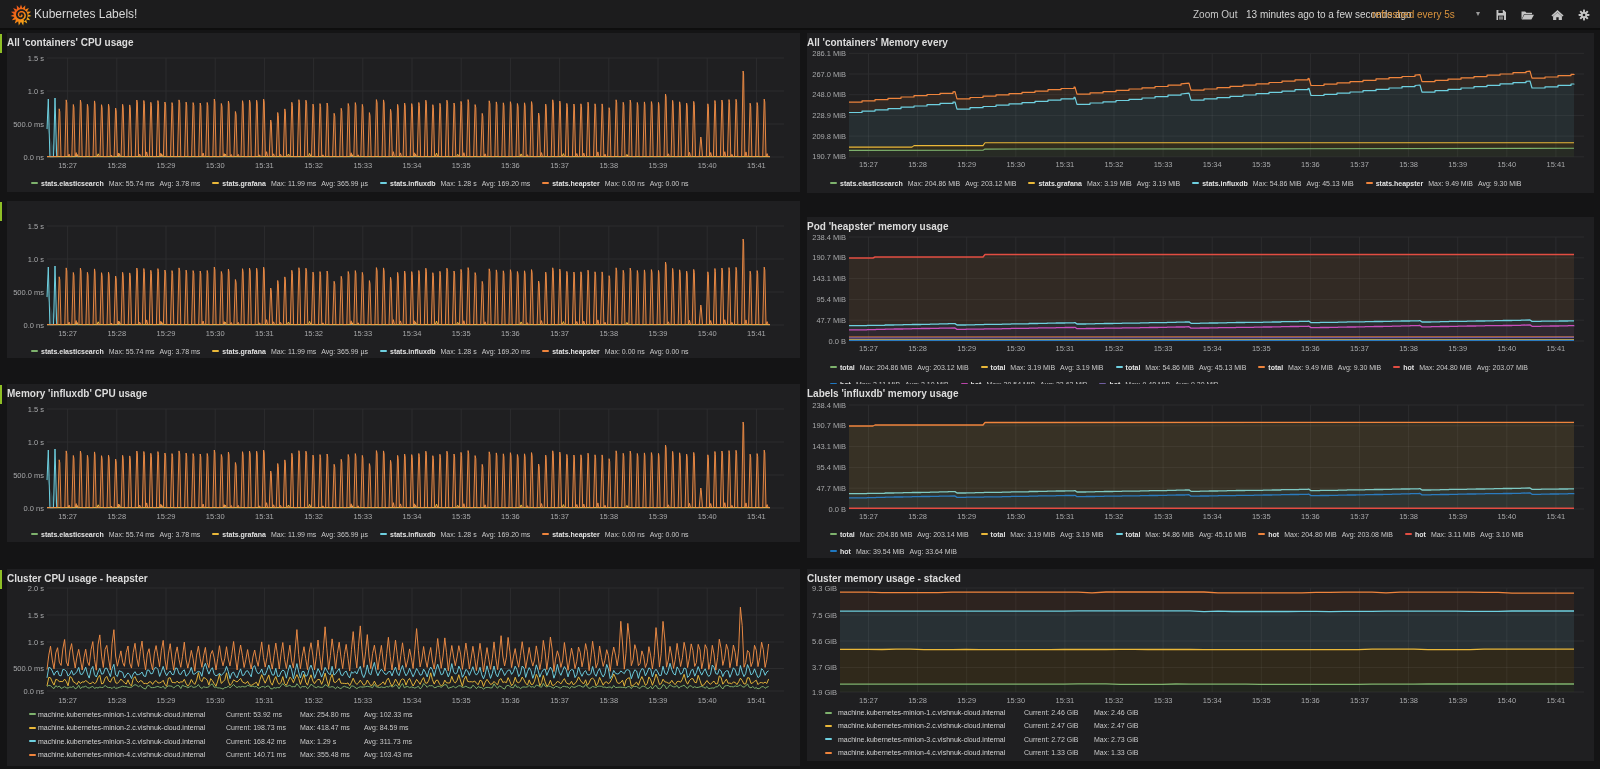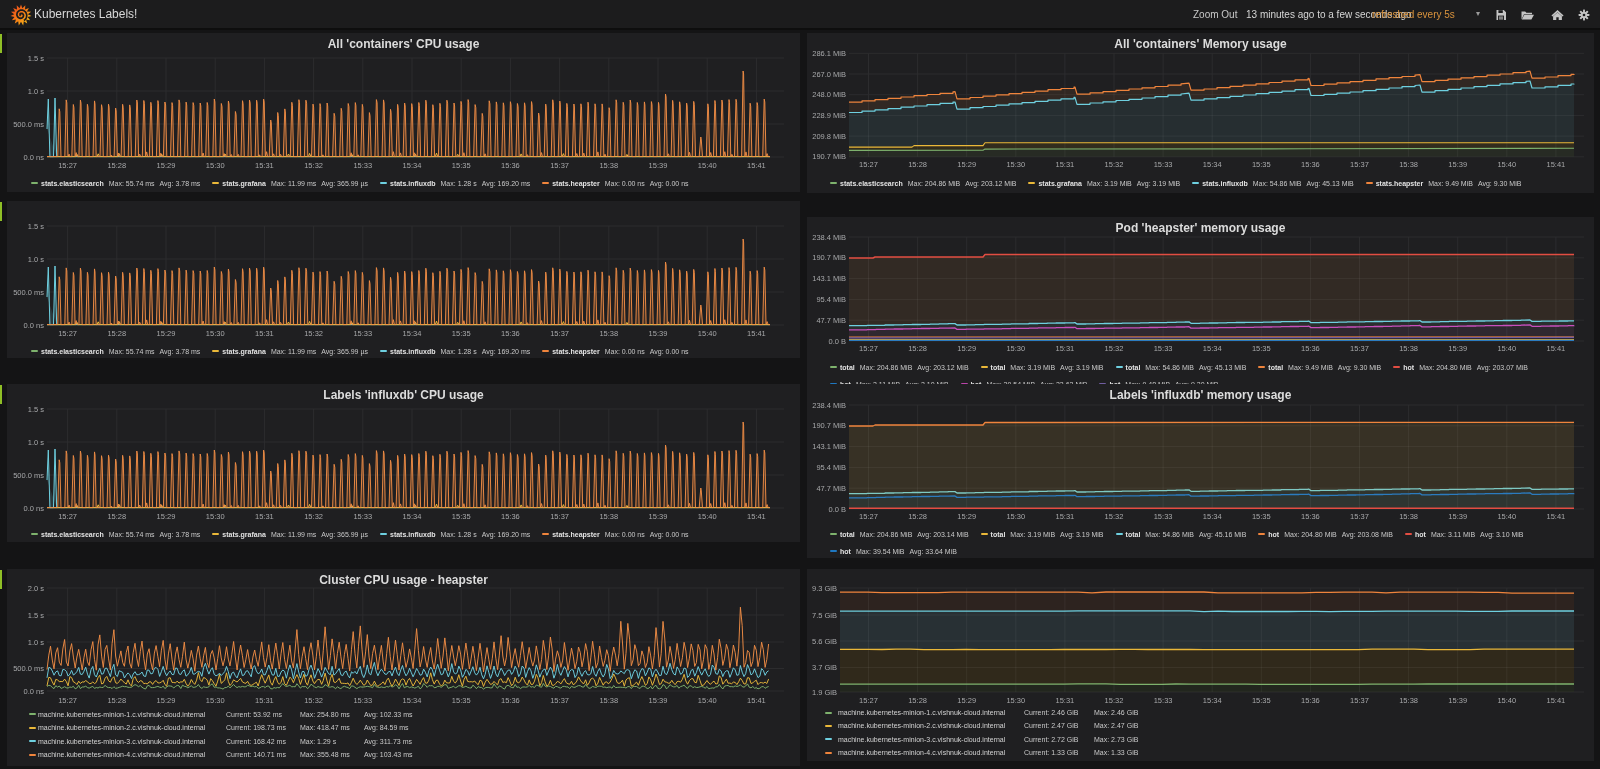--- a/index.html
+++ b/index.html
@@ -1,20 +1,20 @@
 <!DOCTYPE html>
 <html><head><meta charset="utf-8"><style>
 *{margin:0;padding:0;box-sizing:border-box}
 body{width:1600px;height:769px;background:#141415;font-family:"Liberation Sans",sans-serif;position:relative;overflow:hidden}
 .hdr{position:absolute;left:0;top:0;width:1600px;height:30px;background:#1c1c1d;border-bottom:2px solid #0e0e0e}
 .htitle{position:absolute;left:34px;top:7px;font-size:12px;color:#d8d8d8}
 .hr{position:absolute;top:9px;font-size:10px;color:#c8c8c8;white-space:nowrap}
 .hic{position:absolute;top:9px}
 .p{position:absolute;background:#1f1f21}
-.t{position:absolute;left:0;top:4px;width:100%;text-align:center;font-size:12px;font-weight:bold;color:#dcdcdc}
+.t{position:absolute;left:0;top:4px;width:100%;text-align:left;font-size:10px;font-weight:bold;color:#dcdcdc}
 .cv{position:absolute;left:0;top:0}
 .ax{font-size:7.5px;fill:#a7a8aa;font-family:"Liberation Sans",sans-serif}
 .lg{position:absolute;white-space:nowrap;font-size:7px;color:#c9c9c9;line-height:9px}
 .li{margin-right:7px}
 .li i{display:inline-block;width:7px;height:2px;border-radius:1px;vertical-align:2px;margin-right:3px}
 .li b{color:#e3e3e3;margin-right:5px;font-weight:bold}
 .lv{margin-right:5px}
 .di{position:absolute;width:7px;height:2px;border-radius:1px;top:3.5px}
 .ab{position:absolute}
 .lg b{color:#e3e3e3;font-weight:bold}
@@ -168,21 +168,21 @@
       <polyline points="40.0,123.6 763.0,123.6" fill="none" stroke="#6ED0E0" stroke-width="1" stroke-opacity="1.0" stroke-linejoin="round"></polyline>
       <polyline points="40.0,123.6 68.8,123.6 70.0,121.4 71.2,123.6 90.0,123.6 91.2,120.8 92.4,123.6 111.1,123.6 112.3,120.7 113.5,123.6 153.4,123.6 154.6,121.1 155.8,123.6 216.9,123.6 218.1,121.0 219.3,123.6 280.3,123.6 281.5,121.0 282.7,123.6 301.4,123.6 302.6,120.4 303.8,123.6 343.7,123.6 344.9,121.5 346.1,123.6 407.2,123.6 408.4,121.1 409.6,123.6 428.3,123.6 429.5,120.1 430.7,123.6 449.5,123.6 450.7,121.3 451.9,123.6 512.9,123.6 514.1,120.9 515.3,123.6 555.2,123.6 556.4,120.6 557.6,123.6 618.7,123.6 619.9,121.4 621.1,123.6 763.0,123.6" fill="none" stroke="#EAB839" stroke-width="1" stroke-opacity="1.0" stroke-linejoin="round"></polyline>
       <polygon points="40.0,96.0 41.3,66.0 42.9,123.6 46.5,123.6 48.0,65.0 49.7,123.6" fill="#6ED0E0" fill-opacity="0.15"></polygon>
       <polyline points="40.0,96.0 41.3,66.0 42.9,123.6 46.5,123.6 48.0,65.0 49.7,123.6" fill="none" stroke="#6ED0E0" stroke-width="1" stroke-opacity="1.0" stroke-linejoin="round"></polyline>
       <polygon points="40.0,123.6 50.7,123.6 52.2,75.8 52.8,78.8 54.0,123.6 57.8,123.6 59.2,66.9 59.8,69.9 61.0,123.6 62.1,121.1 63.1,123.6 64.8,123.6 66.3,71.5 66.9,74.5 68.1,123.6 69.2,119.6 70.2,123.6 71.9,123.6 73.4,67.1 74.0,70.1 75.2,123.6 78.9,123.6 80.4,71.3 81.0,74.3 82.2,123.6 86.0,123.6 87.5,67.9 88.0,70.9 89.2,123.6 93.0,123.6 94.5,71.7 95.1,74.7 96.3,123.6 100.0,123.6 101.5,71.2 102.1,74.2 103.3,123.6 104.4,122.1 105.4,123.6 107.1,123.6 108.6,75.0 109.2,78.0 110.4,123.6 111.5,120.0 112.5,123.6 114.1,123.6 115.6,71.3 116.2,74.3 117.4,123.6 121.2,123.6 122.7,71.9 123.3,74.9 124.5,123.6 128.2,123.6 129.8,67.0 130.4,70.0 131.6,123.6 132.7,121.2 133.7,123.6 135.3,123.6 136.8,67.5 137.4,70.5 138.6,123.6 139.7,118.9 140.7,123.6 142.3,123.6 143.8,69.3 144.4,72.3 145.6,123.6 149.4,123.6 150.9,67.6 151.5,70.6 152.7,123.6 153.8,120.2 154.8,123.6 156.4,123.6 157.9,69.0 158.6,72.0 159.8,123.6 163.5,123.6 165.0,69.6 165.6,72.6 166.8,123.6 170.5,123.6 172.0,66.9 172.7,69.9 173.8,123.6 177.6,123.6 179.1,69.1 179.7,72.1 180.9,123.6 184.6,123.6 186.1,69.6 186.8,72.6 187.9,123.6 191.7,123.6 193.2,70.0 193.8,73.0 195.0,123.6 196.1,120.0 197.1,123.6 198.7,123.6 200.2,69.5 200.8,72.5 202.0,123.6 205.8,123.6 207.3,66.0 207.9,69.0 209.1,123.6 212.8,123.6 214.3,70.5 215.0,73.5 216.2,123.6 217.2,120.6 218.2,123.6 219.9,123.6 221.4,68.0 222.0,71.0 223.2,123.6 224.3,121.5 225.3,123.6 226.9,123.6 228.4,78.5 229.1,81.5 230.2,123.6 231.3,121.4 232.3,123.6 234.0,123.6 235.5,67.7 236.1,70.7 237.3,123.6 241.0,123.6 242.5,67.1 243.2,70.1 244.3,123.6 248.1,123.6 249.6,67.2 250.2,70.2 251.4,123.6 252.5,121.8 253.5,123.6 255.1,123.6 256.6,66.1 257.2,69.1 258.4,123.6 259.6,118.7 260.6,123.6 262.2,123.6 263.7,87.0 264.3,90.0 265.5,123.6 266.6,120.8 267.6,123.6 269.2,123.6 270.7,79.5 271.3,82.5 272.5,123.6 273.6,121.4 274.6,123.6 276.3,123.6 277.8,75.9 278.4,78.9 279.6,123.6 283.3,123.6 284.8,69.3 285.4,72.3 286.6,123.6 290.4,123.6 291.9,66.7 292.5,69.7 293.7,123.6 297.4,123.6 298.9,67.2 299.6,70.2 300.8,123.6 304.5,123.6 306.0,71.1 306.6,74.1 307.8,123.6 311.5,123.6 313.0,70.6 313.6,73.6 314.8,123.6 315.9,121.8 316.9,123.6 318.6,123.6 320.1,70.0 320.7,73.0 321.9,123.6 325.6,123.6 327.1,80.3 327.8,83.3 328.9,123.6 332.7,123.6 334.2,75.3 334.8,78.3 336.0,123.6 339.8,123.6 341.2,70.5 341.9,73.5 343.1,123.6 344.2,119.8 345.2,123.6 346.8,123.6 348.3,69.6 348.9,72.6 350.1,123.6 351.2,121.8 352.2,123.6 353.8,123.6 355.3,71.4 355.9,74.4 357.1,123.6 360.9,123.6 362.4,79.6 363.0,82.6 364.2,123.6 367.9,123.6 369.4,66.6 370.1,69.6 371.2,123.6 375.0,123.6 376.5,66.9 377.1,69.9 378.3,123.6 382.0,123.6 383.5,76.3 384.1,79.3 385.3,123.6 386.4,118.7 387.4,123.6 389.1,123.6 390.6,71.4 391.2,74.4 392.4,123.6 393.5,119.9 394.5,123.6 396.1,123.6 397.6,70.0 398.2,73.0 399.4,123.6 403.2,123.6 404.7,70.6 405.3,73.6 406.5,123.6 407.6,119.8 408.6,123.6 410.2,123.6 411.8,69.5 412.4,72.5 413.6,123.6 417.3,123.6 418.8,67.2 419.4,70.2 420.6,123.6 424.3,123.6 425.8,71.7 426.4,74.7 427.6,123.6 431.4,123.6 432.9,70.3 433.5,73.3 434.7,123.6 438.4,123.6 439.9,67.2 440.6,70.2 441.8,123.6 445.5,123.6 447.0,70.0 447.6,73.0 448.8,123.6 452.5,123.6 454.0,68.4 454.6,71.4 455.8,123.6 456.9,119.7 457.9,123.6 459.6,123.6 461.1,66.6 461.7,69.6 462.9,123.6 466.6,123.6 468.1,71.6 468.8,74.6 469.9,123.6 473.7,123.6 475.2,80.4 475.8,83.4 477.0,123.6 478.1,120.8 479.1,123.6 480.8,123.6 482.2,67.8 482.9,70.8 484.1,123.6 487.8,123.6 489.3,68.9 489.9,71.9 491.1,123.6 494.8,123.6 496.3,69.8 496.9,72.8 498.1,123.6 501.9,123.6 503.4,68.7 504.0,71.7 505.2,123.6 508.9,123.6 510.4,70.5 511.1,73.5 512.2,123.6 516.0,123.6 517.5,69.8 518.1,72.8 519.3,123.6 520.4,121.7 521.4,123.6 523.0,123.6 524.5,68.6 525.1,71.6 526.3,123.6 530.1,123.6 531.6,80.0 532.2,83.0 533.4,123.6 534.5,119.6 535.5,123.6 537.2,123.6 538.7,71.1 539.2,74.1 540.5,123.6 544.2,123.6 545.7,66.8 546.3,69.8 547.5,123.6 551.2,123.6 552.8,68.1 553.3,71.1 554.5,123.6 558.3,123.6 559.8,70.4 560.4,73.4 561.6,123.6 565.4,123.6 566.9,71.0 567.4,74.0 568.6,123.6 569.8,120.5 570.8,123.6 572.4,123.6 573.9,70.8 574.5,73.8 575.7,123.6 576.8,120.1 577.8,123.6 579.5,123.6 581.0,69.2 581.5,72.2 582.8,123.6 586.5,123.6 588.0,70.8 588.6,73.8 589.8,123.6 590.9,118.9 591.9,123.6 593.6,123.6 595.1,70.9 595.6,73.9 596.9,123.6 598.0,121.2 599.0,123.6 600.6,123.6 602.1,74.7 602.7,77.7 603.9,123.6 607.6,123.6 609.1,66.8 609.7,69.8 610.9,123.6 614.7,123.6 616.2,69.3 616.8,72.3 618.0,123.6 621.8,123.6 623.2,67.1 623.8,70.1 625.0,123.6 628.8,123.6 630.3,69.5 630.9,72.5 632.1,123.6 635.9,123.6 637.4,68.9 637.9,71.9 639.1,123.6 642.9,123.6 644.4,68.6 645.0,71.6 646.2,123.6 650.0,123.6 651.5,69.4 652.0,72.4 653.2,123.6 657.0,123.6 658.5,61.0 659.1,64.0 660.3,123.6 661.4,120.8 662.4,123.6 664.1,123.6 665.6,67.4 666.1,70.4 667.4,123.6 671.1,123.6 672.6,68.8 673.2,71.8 674.4,123.6 678.1,123.6 679.6,70.1 680.2,73.1 681.4,123.6 682.5,119.3 683.5,123.6 685.2,123.6 686.7,68.4 687.3,71.4 688.5,123.6 692.2,123.6 693.8,104.0 694.3,107.0 695.5,123.6 699.3,123.6 700.8,70.8 701.4,73.8 702.6,123.6 703.7,119.5 704.7,123.6 706.4,123.6 707.9,67.5 708.4,70.5 709.6,123.6 713.4,123.6 714.9,67.0 715.5,70.0 716.7,123.6 717.8,118.7 718.8,123.6 720.5,123.6 722.0,66.6 722.5,69.6 723.8,123.6 724.9,121.3 725.9,123.6 727.5,123.6 729.0,66.3 729.6,69.3 730.8,123.6 734.6,123.6 736.1,38.0 736.6,41.0 737.9,123.6 739.0,118.9 740.0,123.6 741.6,123.6 743.1,70.2 743.7,73.2 744.9,123.6 748.6,123.6 750.1,69.6 750.7,72.6 751.9,123.6 755.7,123.6 757.2,66.1 757.8,69.1 759.0,123.6 760.1,120.6 761.1,123.6 763.0,123.6" fill="#EF843C" fill-opacity="0.16"></polygon>
       <polyline points="40.0,123.6 50.7,123.6 52.2,75.8 52.8,78.8 54.0,123.6 57.8,123.6 59.2,66.9 59.8,69.9 61.0,123.6 62.1,121.1 63.1,123.6 64.8,123.6 66.3,71.5 66.9,74.5 68.1,123.6 69.2,119.6 70.2,123.6 71.9,123.6 73.4,67.1 74.0,70.1 75.2,123.6 78.9,123.6 80.4,71.3 81.0,74.3 82.2,123.6 86.0,123.6 87.5,67.9 88.0,70.9 89.2,123.6 93.0,123.6 94.5,71.7 95.1,74.7 96.3,123.6 100.0,123.6 101.5,71.2 102.1,74.2 103.3,123.6 104.4,122.1 105.4,123.6 107.1,123.6 108.6,75.0 109.2,78.0 110.4,123.6 111.5,120.0 112.5,123.6 114.1,123.6 115.6,71.3 116.2,74.3 117.4,123.6 121.2,123.6 122.7,71.9 123.3,74.9 124.5,123.6 128.2,123.6 129.8,67.0 130.4,70.0 131.6,123.6 132.7,121.2 133.7,123.6 135.3,123.6 136.8,67.5 137.4,70.5 138.6,123.6 139.7,118.9 140.7,123.6 142.3,123.6 143.8,69.3 144.4,72.3 145.6,123.6 149.4,123.6 150.9,67.6 151.5,70.6 152.7,123.6 153.8,120.2 154.8,123.6 156.4,123.6 157.9,69.0 158.6,72.0 159.8,123.6 163.5,123.6 165.0,69.6 165.6,72.6 166.8,123.6 170.5,123.6 172.0,66.9 172.7,69.9 173.8,123.6 177.6,123.6 179.1,69.1 179.7,72.1 180.9,123.6 184.6,123.6 186.1,69.6 186.8,72.6 187.9,123.6 191.7,123.6 193.2,70.0 193.8,73.0 195.0,123.6 196.1,120.0 197.1,123.6 198.7,123.6 200.2,69.5 200.8,72.5 202.0,123.6 205.8,123.6 207.3,66.0 207.9,69.0 209.1,123.6 212.8,123.6 214.3,70.5 215.0,73.5 216.2,123.6 217.2,120.6 218.2,123.6 219.9,123.6 221.4,68.0 222.0,71.0 223.2,123.6 224.3,121.5 225.3,123.6 226.9,123.6 228.4,78.5 229.1,81.5 230.2,123.6 231.3,121.4 232.3,123.6 234.0,123.6 235.5,67.7 236.1,70.7 237.3,123.6 241.0,123.6 242.5,67.1 243.2,70.1 244.3,123.6 248.1,123.6 249.6,67.2 250.2,70.2 251.4,123.6 252.5,121.8 253.5,123.6 255.1,123.6 256.6,66.1 257.2,69.1 258.4,123.6 259.6,118.7 260.6,123.6 262.2,123.6 263.7,87.0 264.3,90.0 265.5,123.6 266.6,120.8 267.6,123.6 269.2,123.6 270.7,79.5 271.3,82.5 272.5,123.6 273.6,121.4 274.6,123.6 276.3,123.6 277.8,75.9 278.4,78.9 279.6,123.6 283.3,123.6 284.8,69.3 285.4,72.3 286.6,123.6 290.4,123.6 291.9,66.7 292.5,69.7 293.7,123.6 297.4,123.6 298.9,67.2 299.6,70.2 300.8,123.6 304.5,123.6 306.0,71.1 306.6,74.1 307.8,123.6 311.5,123.6 313.0,70.6 313.6,73.6 314.8,123.6 315.9,121.8 316.9,123.6 318.6,123.6 320.1,70.0 320.7,73.0 321.9,123.6 325.6,123.6 327.1,80.3 327.8,83.3 328.9,123.6 332.7,123.6 334.2,75.3 334.8,78.3 336.0,123.6 339.8,123.6 341.2,70.5 341.9,73.5 343.1,123.6 344.2,119.8 345.2,123.6 346.8,123.6 348.3,69.6 348.9,72.6 350.1,123.6 351.2,121.8 352.2,123.6 353.8,123.6 355.3,71.4 355.9,74.4 357.1,123.6 360.9,123.6 362.4,79.6 363.0,82.6 364.2,123.6 367.9,123.6 369.4,66.6 370.1,69.6 371.2,123.6 375.0,123.6 376.5,66.9 377.1,69.9 378.3,123.6 382.0,123.6 383.5,76.3 384.1,79.3 385.3,123.6 386.4,118.7 387.4,123.6 389.1,123.6 390.6,71.4 391.2,74.4 392.4,123.6 393.5,119.9 394.5,123.6 396.1,123.6 397.6,70.0 398.2,73.0 399.4,123.6 403.2,123.6 404.7,70.6 405.3,73.6 406.5,123.6 407.6,119.8 408.6,123.6 410.2,123.6 411.8,69.5 412.4,72.5 413.6,123.6 417.3,123.6 418.8,67.2 419.4,70.2 420.6,123.6 424.3,123.6 425.8,71.7 426.4,74.7 427.6,123.6 431.4,123.6 432.9,70.3 433.5,73.3 434.7,123.6 438.4,123.6 439.9,67.2 440.6,70.2 441.8,123.6 445.5,123.6 447.0,70.0 447.6,73.0 448.8,123.6 452.5,123.6 454.0,68.4 454.6,71.4 455.8,123.6 456.9,119.7 457.9,123.6 459.6,123.6 461.1,66.6 461.7,69.6 462.9,123.6 466.6,123.6 468.1,71.6 468.8,74.6 469.9,123.6 473.7,123.6 475.2,80.4 475.8,83.4 477.0,123.6 478.1,120.8 479.1,123.6 480.8,123.6 482.2,67.8 482.9,70.8 484.1,123.6 487.8,123.6 489.3,68.9 489.9,71.9 491.1,123.6 494.8,123.6 496.3,69.8 496.9,72.8 498.1,123.6 501.9,123.6 503.4,68.7 504.0,71.7 505.2,123.6 508.9,123.6 510.4,70.5 511.1,73.5 512.2,123.6 516.0,123.6 517.5,69.8 518.1,72.8 519.3,123.6 520.4,121.7 521.4,123.6 523.0,123.6 524.5,68.6 525.1,71.6 526.3,123.6 530.1,123.6 531.6,80.0 532.2,83.0 533.4,123.6 534.5,119.6 535.5,123.6 537.2,123.6 538.7,71.1 539.2,74.1 540.5,123.6 544.2,123.6 545.7,66.8 546.3,69.8 547.5,123.6 551.2,123.6 552.8,68.1 553.3,71.1 554.5,123.6 558.3,123.6 559.8,70.4 560.4,73.4 561.6,123.6 565.4,123.6 566.9,71.0 567.4,74.0 568.6,123.6 569.8,120.5 570.8,123.6 572.4,123.6 573.9,70.8 574.5,73.8 575.7,123.6 576.8,120.1 577.8,123.6 579.5,123.6 581.0,69.2 581.5,72.2 582.8,123.6 586.5,123.6 588.0,70.8 588.6,73.8 589.8,123.6 590.9,118.9 591.9,123.6 593.6,123.6 595.1,70.9 595.6,73.9 596.9,123.6 598.0,121.2 599.0,123.6 600.6,123.6 602.1,74.7 602.7,77.7 603.9,123.6 607.6,123.6 609.1,66.8 609.7,69.8 610.9,123.6 614.7,123.6 616.2,69.3 616.8,72.3 618.0,123.6 621.8,123.6 623.2,67.1 623.8,70.1 625.0,123.6 628.8,123.6 630.3,69.5 630.9,72.5 632.1,123.6 635.9,123.6 637.4,68.9 637.9,71.9 639.1,123.6 642.9,123.6 644.4,68.6 645.0,71.6 646.2,123.6 650.0,123.6 651.5,69.4 652.0,72.4 653.2,123.6 657.0,123.6 658.5,61.0 659.1,64.0 660.3,123.6 661.4,120.8 662.4,123.6 664.1,123.6 665.6,67.4 666.1,70.4 667.4,123.6 671.1,123.6 672.6,68.8 673.2,71.8 674.4,123.6 678.1,123.6 679.6,70.1 680.2,73.1 681.4,123.6 682.5,119.3 683.5,123.6 685.2,123.6 686.7,68.4 687.3,71.4 688.5,123.6 692.2,123.6 693.8,104.0 694.3,107.0 695.5,123.6 699.3,123.6 700.8,70.8 701.4,73.8 702.6,123.6 703.7,119.5 704.7,123.6 706.4,123.6 707.9,67.5 708.4,70.5 709.6,123.6 713.4,123.6 714.9,67.0 715.5,70.0 716.7,123.6 717.8,118.7 718.8,123.6 720.5,123.6 722.0,66.6 722.5,69.6 723.8,123.6 724.9,121.3 725.9,123.6 727.5,123.6 729.0,66.3 729.6,69.3 730.8,123.6 734.6,123.6 736.1,38.0 736.6,41.0 737.9,123.6 739.0,118.9 740.0,123.6 741.6,123.6 743.1,70.2 743.7,73.2 744.9,123.6 748.6,123.6 750.1,69.6 750.7,72.6 751.9,123.6 755.7,123.6 757.2,66.1 757.8,69.1 759.0,123.6 760.1,120.6 761.1,123.6 763.0,123.6" fill="none" stroke="#EF8C44" stroke-width="0.95" stroke-opacity="1.0" stroke-linejoin="round"></polyline>
     </svg>
 <div class="lg" style="left:24px;top:146px"><span class="li"><i style="background:#7EB26D"></i><b>stats.elasticsearch</b><span class="lv">Max: 55.74 ms</span><span class="lv">Avg: 3.78 ms</span></span><span class="li"><i style="background:#EAB839"></i><b>stats.grafana</b><span class="lv">Max: 11.99 ms</span><span class="lv">Avg: 365.99 µs</span></span><span class="li"><i style="background:#6ED0E0"></i><b>stats.influxdb</b><span class="lv">Max: 1.28 s</span><span class="lv">Avg: 169.20 ms</span></span><span class="li"><i style="background:#EF843C"></i><b>stats.heapster</b><span class="lv">Max: 0.00 ns</span><span class="lv">Avg: 0.00 ns</span></span></div>
   </div>
 <div class="p" style="left:7px;top:384px;width:793px;height:158px">
-<div class="t">Labels 'influxdb' CPU usage</div>
+<div class="t">Memory 'influxdb' CPU usage</div>
 <svg class="cv" width="793" height="158" viewBox="0 0 793 158">
       <line x1="60.6" y1="25.0" x2="60.6" y2="124.0" stroke="#2c2c2e" stroke-width="1"></line>
       <line x1="109.8" y1="25.0" x2="109.8" y2="124.0" stroke="#2c2c2e" stroke-width="1"></line>
       <line x1="159.0" y1="25.0" x2="159.0" y2="124.0" stroke="#2c2c2e" stroke-width="1"></line>
       <line x1="208.2" y1="25.0" x2="208.2" y2="124.0" stroke="#2c2c2e" stroke-width="1"></line>
       <line x1="257.4" y1="25.0" x2="257.4" y2="124.0" stroke="#2c2c2e" stroke-width="1"></line>
       <line x1="306.6" y1="25.0" x2="306.6" y2="124.0" stroke="#2c2c2e" stroke-width="1"></line>
       <line x1="355.8" y1="25.0" x2="355.8" y2="124.0" stroke="#2c2c2e" stroke-width="1"></line>
       <line x1="405.0" y1="25.0" x2="405.0" y2="124.0" stroke="#2c2c2e" stroke-width="1"></line>
       <line x1="454.2" y1="25.0" x2="454.2" y2="124.0" stroke="#2c2c2e" stroke-width="1"></line>
@@ -296,21 +296,21 @@
     </div>
     <div class="lg lgt" style="left:0;top:181.0px;width:100%">
       <i class="di" style="background:#EF843C;left:21.5px"></i>
       <b class="ab" style="left:31px">machine.kubernetes-minion-4.c.vishnuk-cloud.internal</b>
       <span class="ab" style="left:219px">Current: 140.71 ms</span>
       <span class="ab" style="left:293px">Max: 355.48 ms</span>
       <span class="ab" style="left:357px">Avg: 103.43 ms</span>
     </div>
   </div>
 <div class="p" style="left:807px;top:33px;width:787px;height:160px">
-<div class="t">All 'containers' Memory usage</div>
+<div class="t">All 'containers' Memory every</div>
 <svg class="cv" width="787" height="160" viewBox="0 0 787 160">
       <line x1="61.5" y1="20.3" x2="61.5" y2="123.8" stroke="#2c2c2e" stroke-width="1"></line>
       <line x1="110.6" y1="20.3" x2="110.6" y2="123.8" stroke="#2c2c2e" stroke-width="1"></line>
       <line x1="159.7" y1="20.3" x2="159.7" y2="123.8" stroke="#2c2c2e" stroke-width="1"></line>
       <line x1="208.8" y1="20.3" x2="208.8" y2="123.8" stroke="#2c2c2e" stroke-width="1"></line>
       <line x1="257.9" y1="20.3" x2="257.9" y2="123.8" stroke="#2c2c2e" stroke-width="1"></line>
       <line x1="307.0" y1="20.3" x2="307.0" y2="123.8" stroke="#2c2c2e" stroke-width="1"></line>
       <line x1="356.1" y1="20.3" x2="356.1" y2="123.8" stroke="#2c2c2e" stroke-width="1"></line>
       <line x1="405.2" y1="20.3" x2="405.2" y2="123.8" stroke="#2c2c2e" stroke-width="1"></line>
       <line x1="454.3" y1="20.3" x2="454.3" y2="123.8" stroke="#2c2c2e" stroke-width="1"></line>
@@ -548,20 +548,21 @@
       <text x="552.5" y="135.0" text-anchor="middle" class="ax">15:37</text>
       <text x="601.6" y="135.0" text-anchor="middle" class="ax">15:38</text>
       <text x="650.7" y="135.0" text-anchor="middle" class="ax">15:39</text>
       <text x="699.8" y="135.0" text-anchor="middle" class="ax">15:40</text>
       <text x="748.9" y="135.0" text-anchor="middle" class="ax">15:41</text>
     </svg>
 <div class="lg" style="left:23px;top:145.5px"><span class="li"><i style="background:#7EB26D"></i><b>total</b><span class="lv">Max: 204.86 MiB</span><span class="lv">Avg: 203.14 MiB</span></span><span class="li"><i style="background:#EAB839"></i><b>total</b><span class="lv">Max: 3.19 MiB</span><span class="lv">Avg: 3.19 MiB</span></span><span class="li"><i style="background:#6ED0E0"></i><b>total</b><span class="lv">Max: 54.86 MiB</span><span class="lv">Avg: 45.16 MiB</span></span><span class="li"><i style="background:#EF843C"></i><b>hot</b><span class="lv">Max: 204.80 MiB</span><span class="lv">Avg: 203.08 MiB</span></span><span class="li"><i style="background:#E24D42"></i><b>hot</b><span class="lv">Max: 3.11 MiB</span><span class="lv">Avg: 3.10 MiB</span></span></div>
     <div class="lg" style="left:23px;top:163px"><span class="li"><i style="background:#1F78C1"></i><b>hot</b><span class="lv">Max: 39.54 MiB</span><span class="lv">Avg: 33.64 MiB</span></span></div>
   </div>
 <div class="p" style="left:807px;top:569px;width:787px;height:192px">
+<div class="t">Cluster memory usage - stacked</div>
 <svg class="cv" width="787" height="192" viewBox="0 0 787 192">
       <line x1="61.5" y1="19.0" x2="61.5" y2="123.0" stroke="#2c2c2e" stroke-width="1"></line>
       <line x1="110.6" y1="19.0" x2="110.6" y2="123.0" stroke="#2c2c2e" stroke-width="1"></line>
       <line x1="159.7" y1="19.0" x2="159.7" y2="123.0" stroke="#2c2c2e" stroke-width="1"></line>
       <line x1="208.8" y1="19.0" x2="208.8" y2="123.0" stroke="#2c2c2e" stroke-width="1"></line>
       <line x1="257.9" y1="19.0" x2="257.9" y2="123.0" stroke="#2c2c2e" stroke-width="1"></line>
       <line x1="307.0" y1="19.0" x2="307.0" y2="123.0" stroke="#2c2c2e" stroke-width="1"></line>
       <line x1="356.1" y1="19.0" x2="356.1" y2="123.0" stroke="#2c2c2e" stroke-width="1"></line>
       <line x1="405.2" y1="19.0" x2="405.2" y2="123.0" stroke="#2c2c2e" stroke-width="1"></line>
       <line x1="454.3" y1="19.0" x2="454.3" y2="123.0" stroke="#2c2c2e" stroke-width="1"></line>

